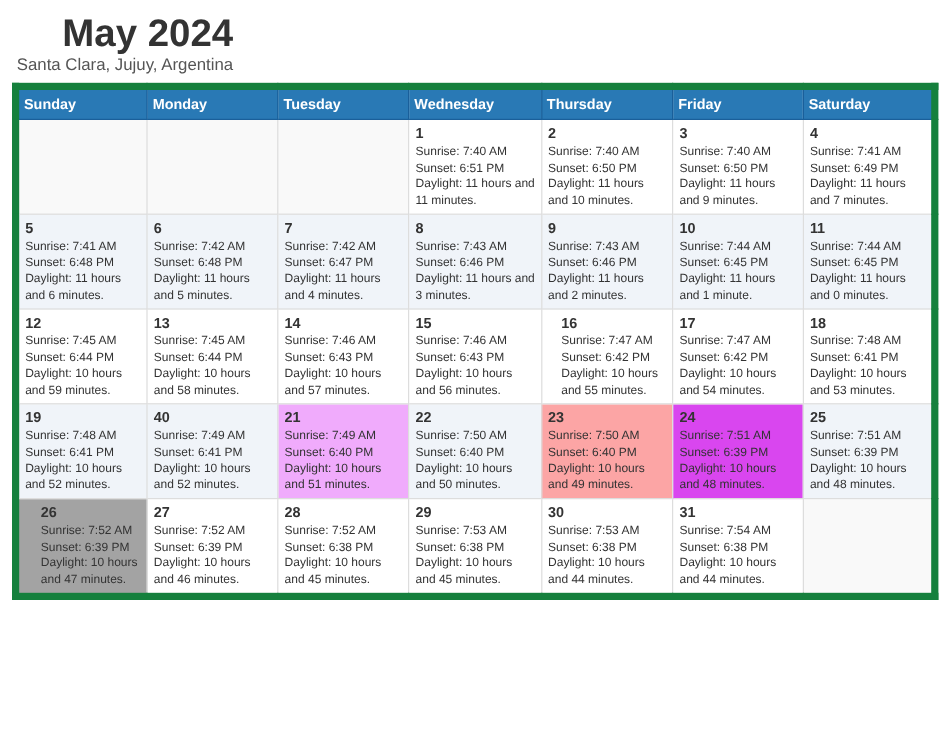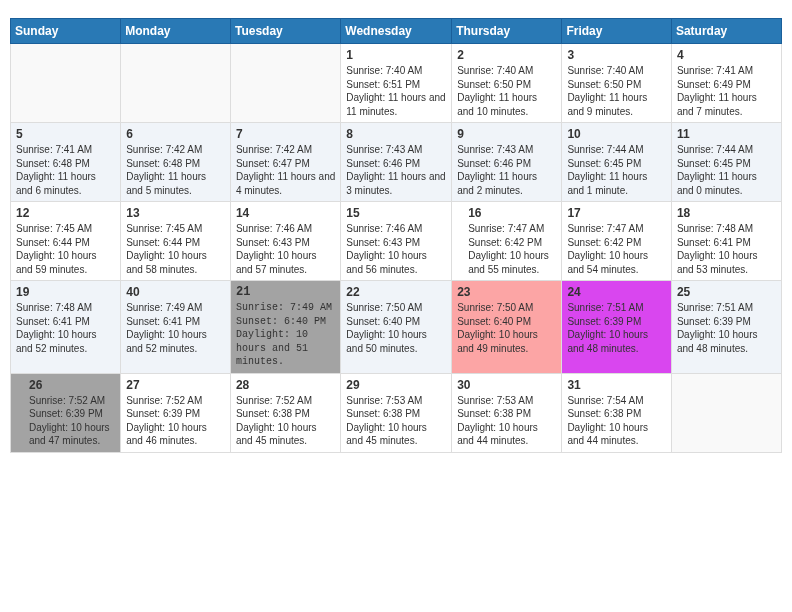--- a/index.html
+++ b/index.html
@@ -31,21 +31,21 @@
       color: #333;
       line-height: 1.1;
     }
     .location {
       font-size: 14px;
       color: #555;
     }
     .calendar {
       width: 100%;
       border-collapse: collapse;
-      border: 1px solid #15803d;
+      border: 6px solid #15803d;
     }
     .calendar th {
       background-color: #2979b5;
       color: #fff;
       font-size: 12px;
       font-weight: bold;
       padding: 5px 4px;
       text-align: left;
       border: 1px solid #1a5f9a;
     }
@@ -92,20 +92,24 @@
     .logo-text-blue {
       color: #1a6bb5;
       font-weight: bold;
       font-size: 20px;
     }
   </style>
 </head>
 <body>
 
 <div class="header">
+  <div class="title-block">
+    <div class="month-title">May 2024</div>
+    <div class="location">Santa Clara, Jujuy, Argentina</div>
+  </div>
 </div>
 
 <table class="calendar">
   <thead>
     <tr>
     <th>Sunday</th>
         <th>Monday</th>
         <th>Tuesday</th>
         <th>Wednesday</th>
         <th>Thursday</th>
@@ -237,21 +241,21 @@
           <div class="day-info" style="white-space: pre-line;">Sunrise: 7:48 AM
 Sunset: 6:41 PM
 Daylight: 10 hours and 52 minutes.</div>
         </td>
         <td style="background: rgb(240, 244, 249);">
           <span class="day-num">40</span>
           <div class="day-info" style="white-space: pre-line;">Sunrise: 7:49 AM
 Sunset: 6:41 PM
 Daylight: 10 hours and 52 minutes.</div>
         </td>
-        <td style="background: #a3a3a3; font-family: Liberation Mono, monospace;">
+        <td style="background: #f0abfc;">
           <span class="day-num">21</span>
           <div class="day-info" style="white-space: pre-line;">Sunrise: 7:49 AM
 Sunset: 6:40 PM
 Daylight: 10 hours and 51 minutes.</div>
         </td>
         <td style="background: rgb(240, 244, 249);">
           <span class="day-num">22</span>
           <div class="day-info" style="white-space: pre-line;">Sunrise: 7:50 AM
 Sunset: 6:40 PM
 Daylight: 10 hours and 50 minutes.</div>

